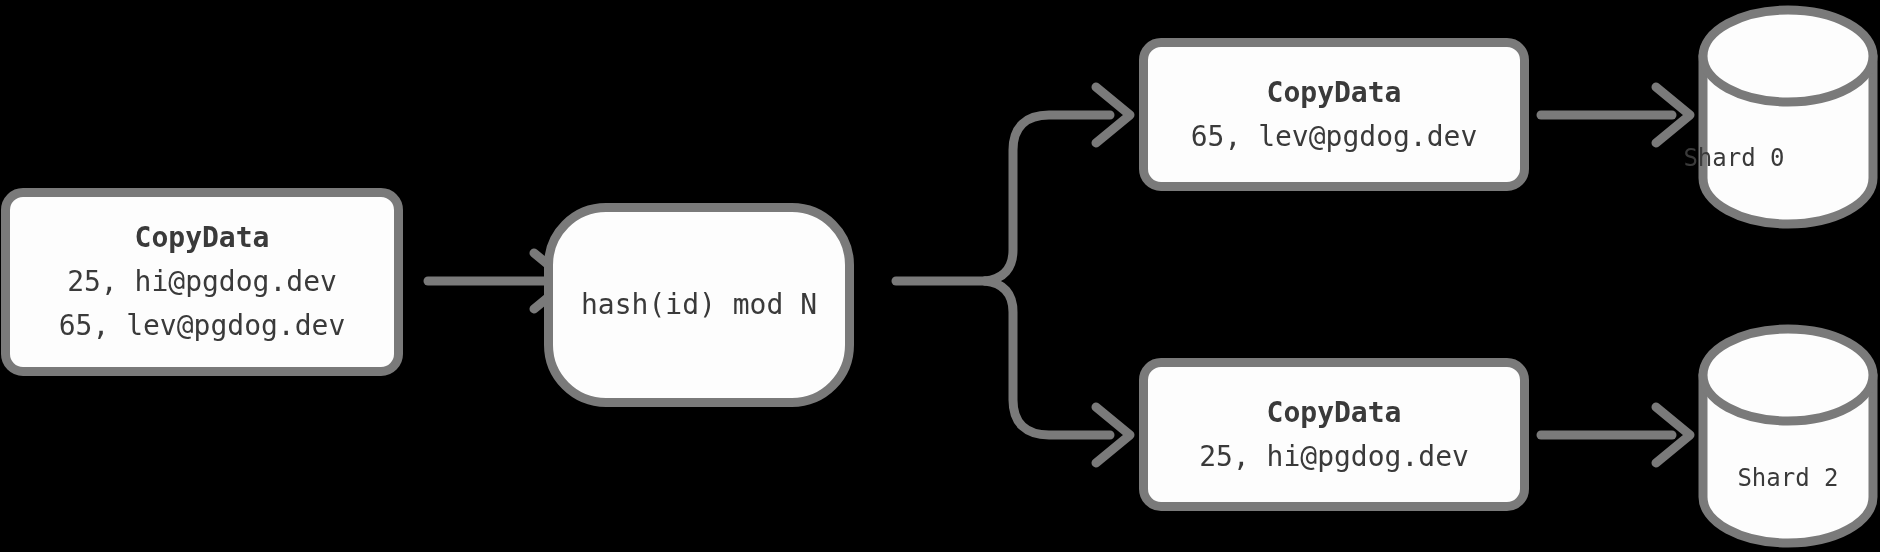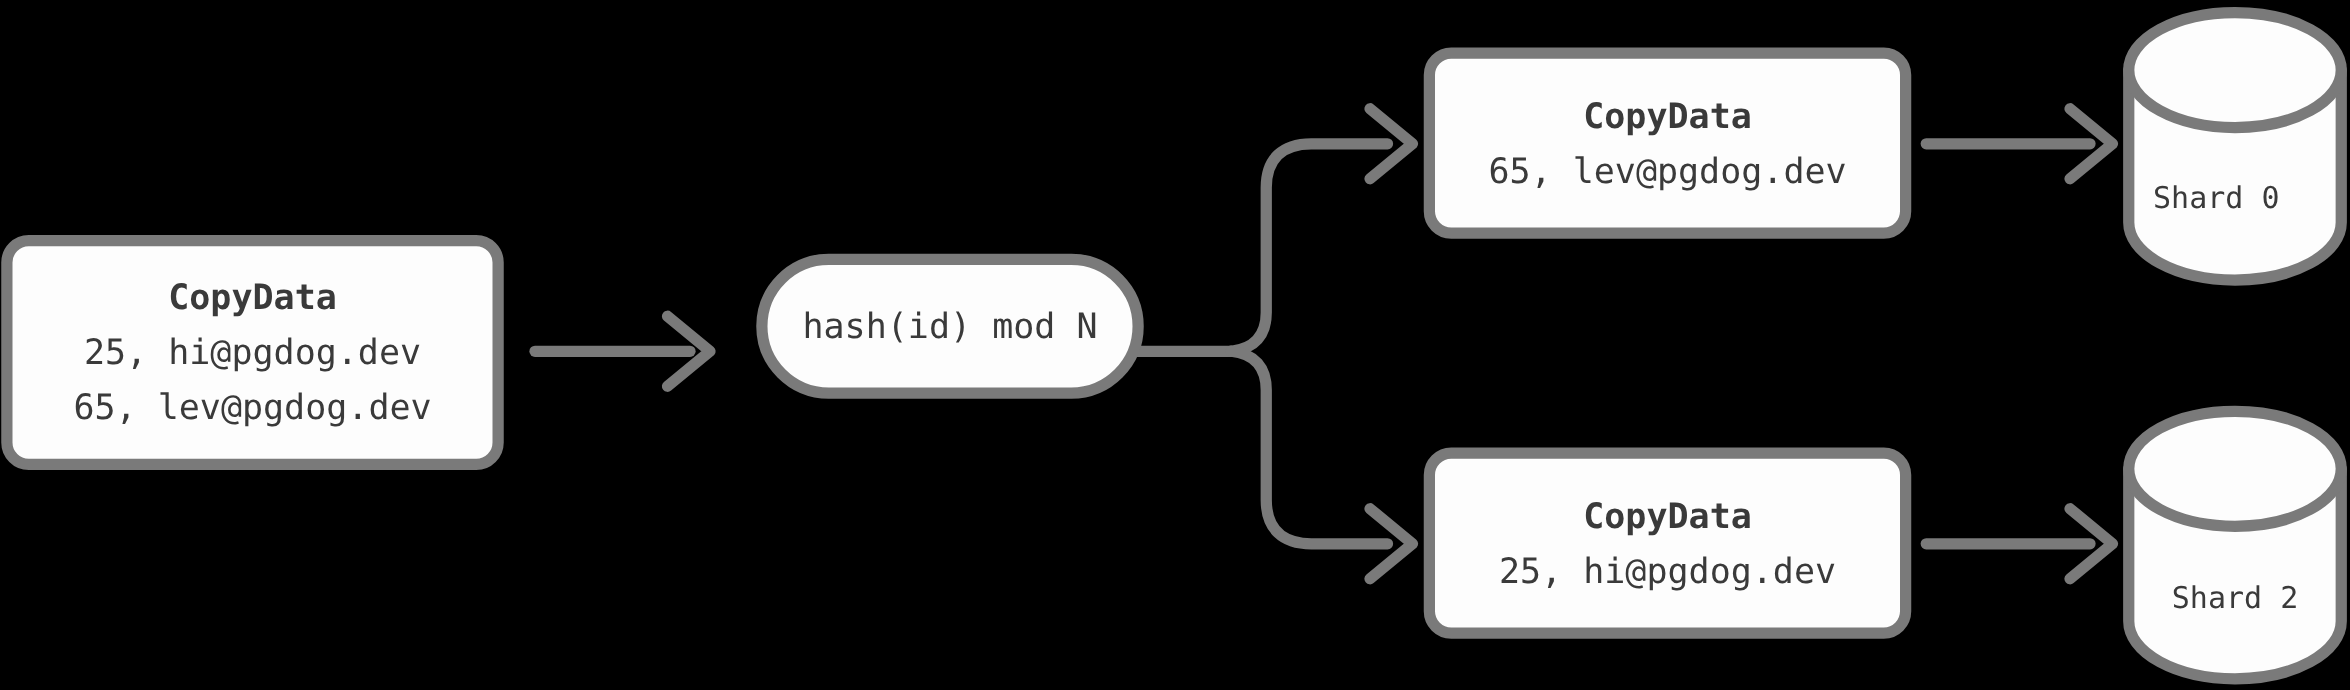--- a/index.html
+++ b/index.html
@@ -39,24 +39,24 @@
     text-align:center;
   }
   .rect-node{border-radius:22px;}
   .pill-node{border-radius:62px;}
   .node .title{font-weight:700;}
   .db-label{
     position:absolute;width:180px;height:36px;line-height:36px;
     text-align:center;color:var(--text);font-size:24px;
   }
   #source-box{left:1px;top:188px;width:402px;height:188px;}
-  #hash-pill{left:605px;top:203px;width:310px;height:116px;}
+  #hash-pill{left:544px;top:203px;width:310px;height:204px;}
   #shard0-box{left:1139px;top:38px;width:390px;height:153px;}
   #shard1-box{left:1139px;top:358px;width:390px;height:153px;}
-  #shard0-label{left:1683px;top:140px;}
+  #shard0-label{left:1644px;top:140px;}
   #shard1-label{left:1698px;top:460px;}
 </style>
 </head>
 <body>
 
 <div class="canvas">
 
   <svg class="connectors" viewBox="0 0 1880 552" xmlns="http://www.w3.org/2000/svg">
 
     <g>

